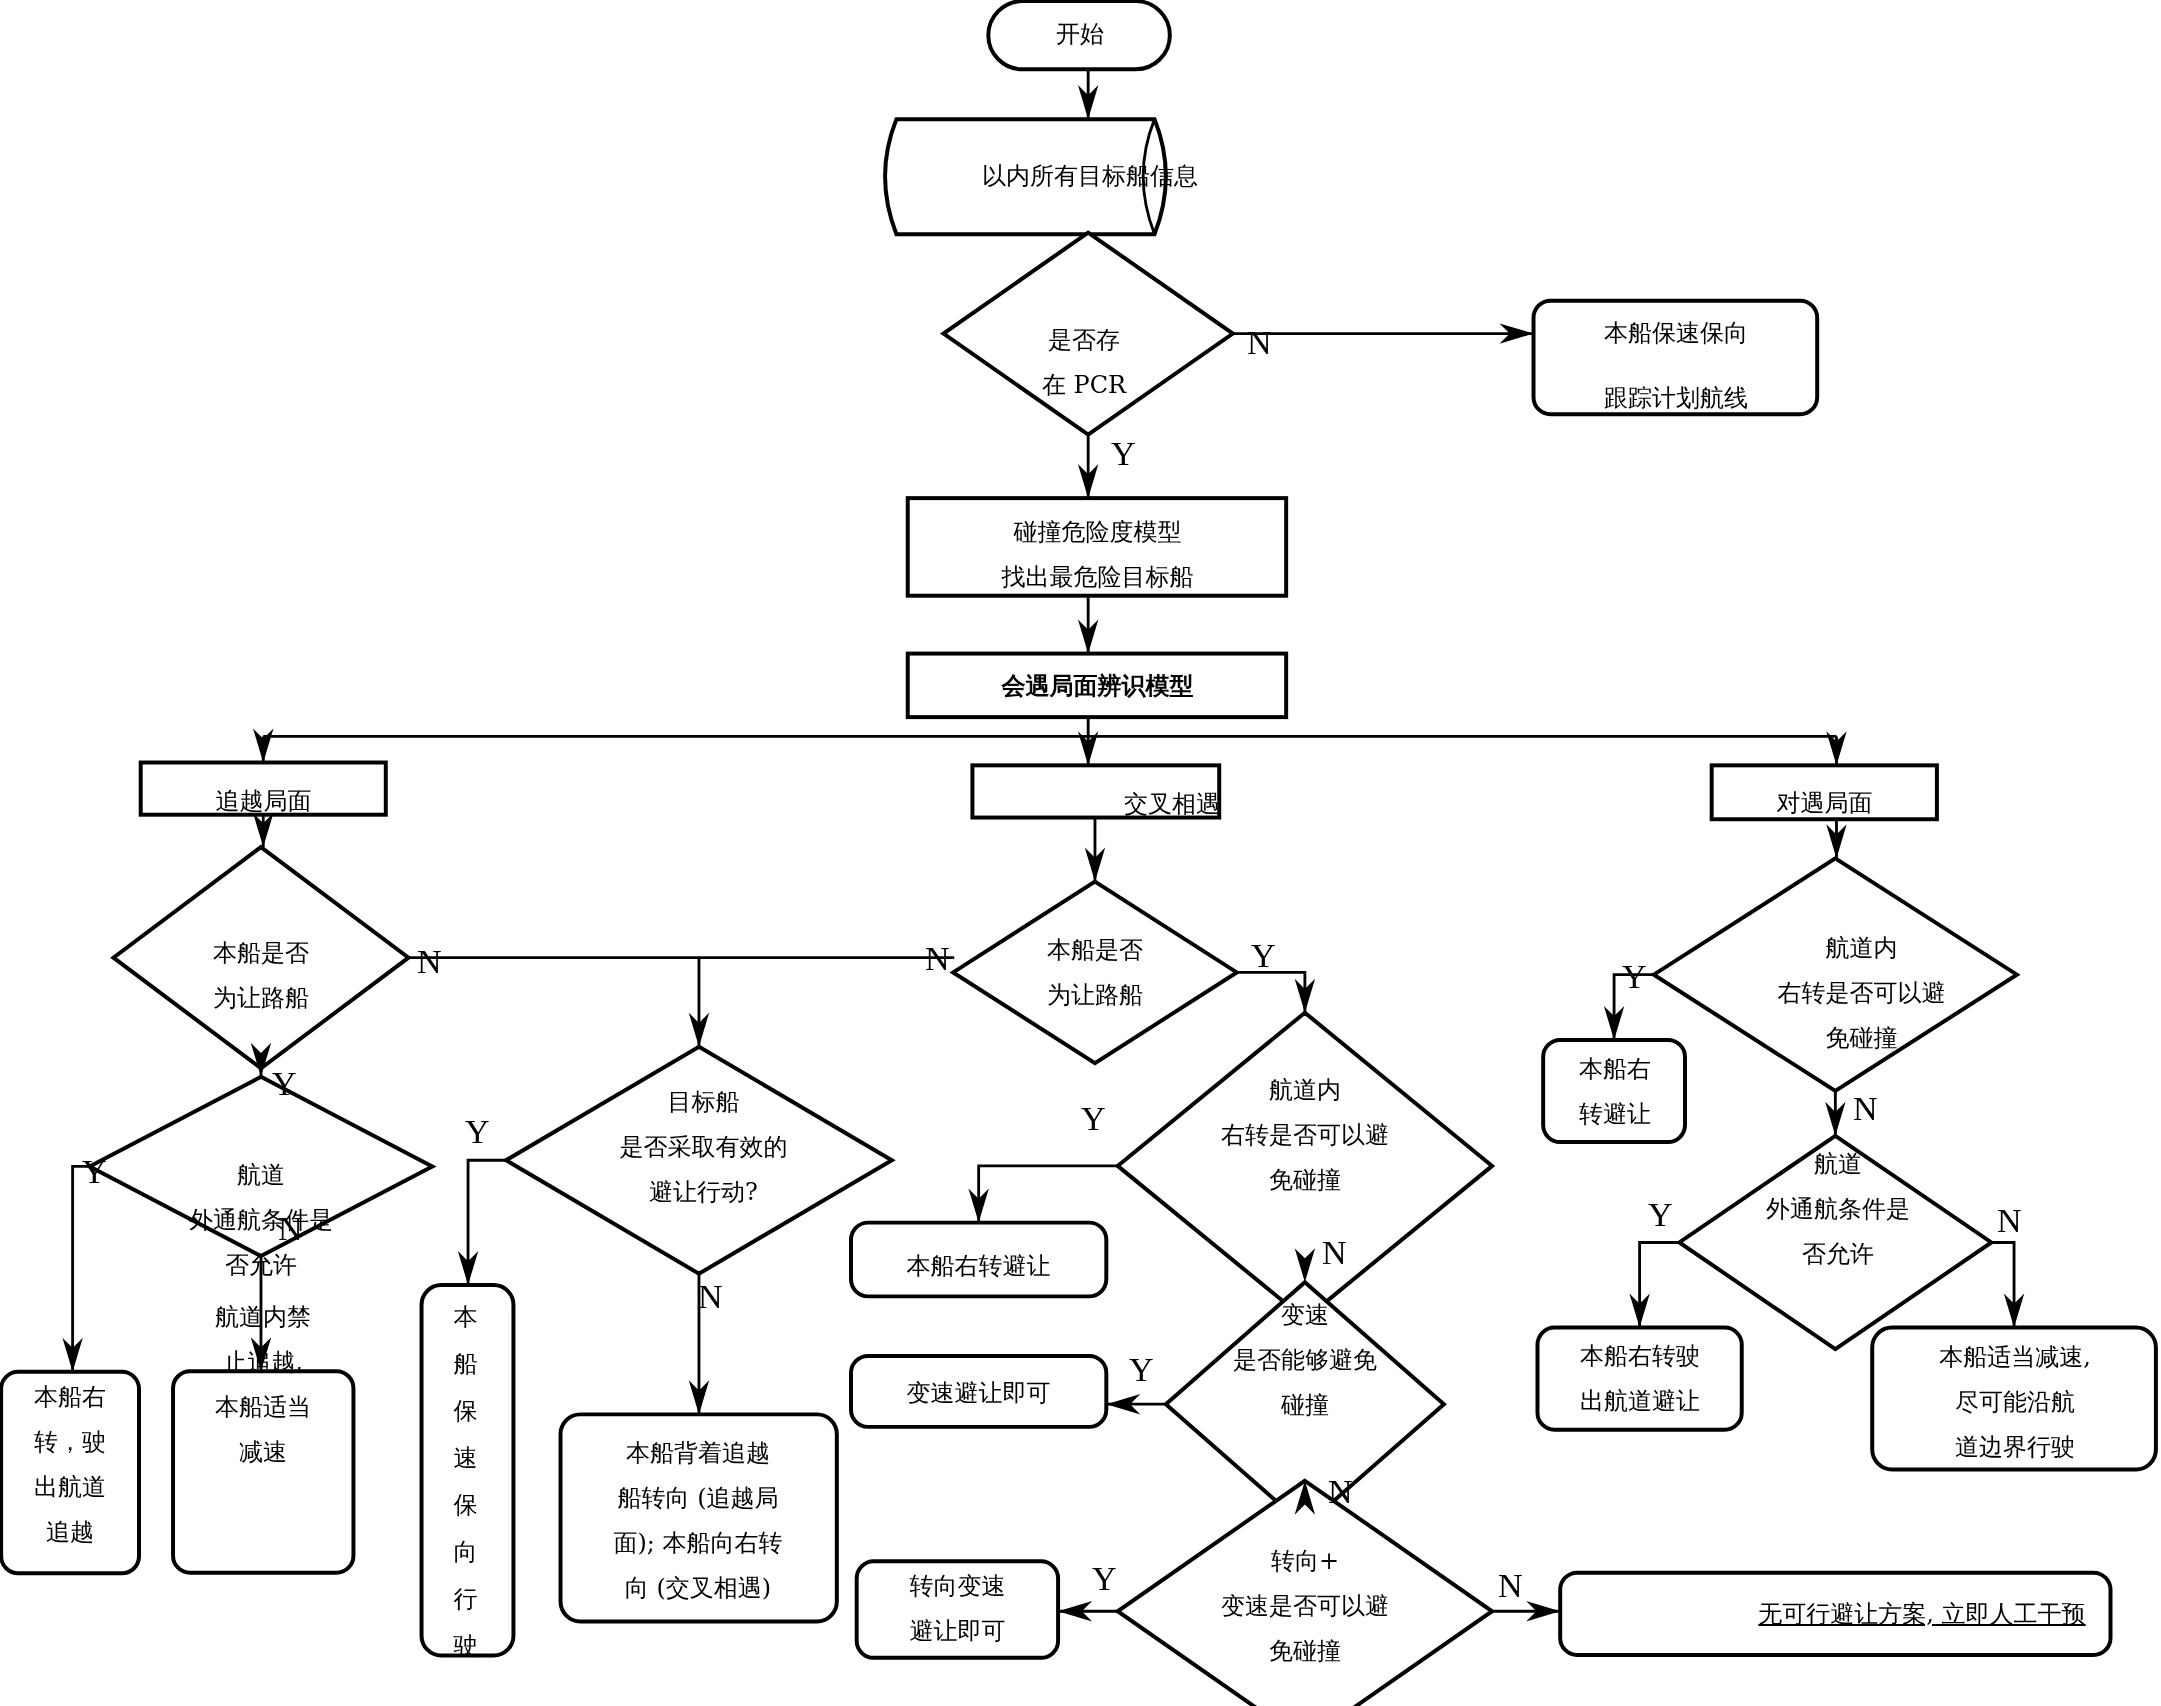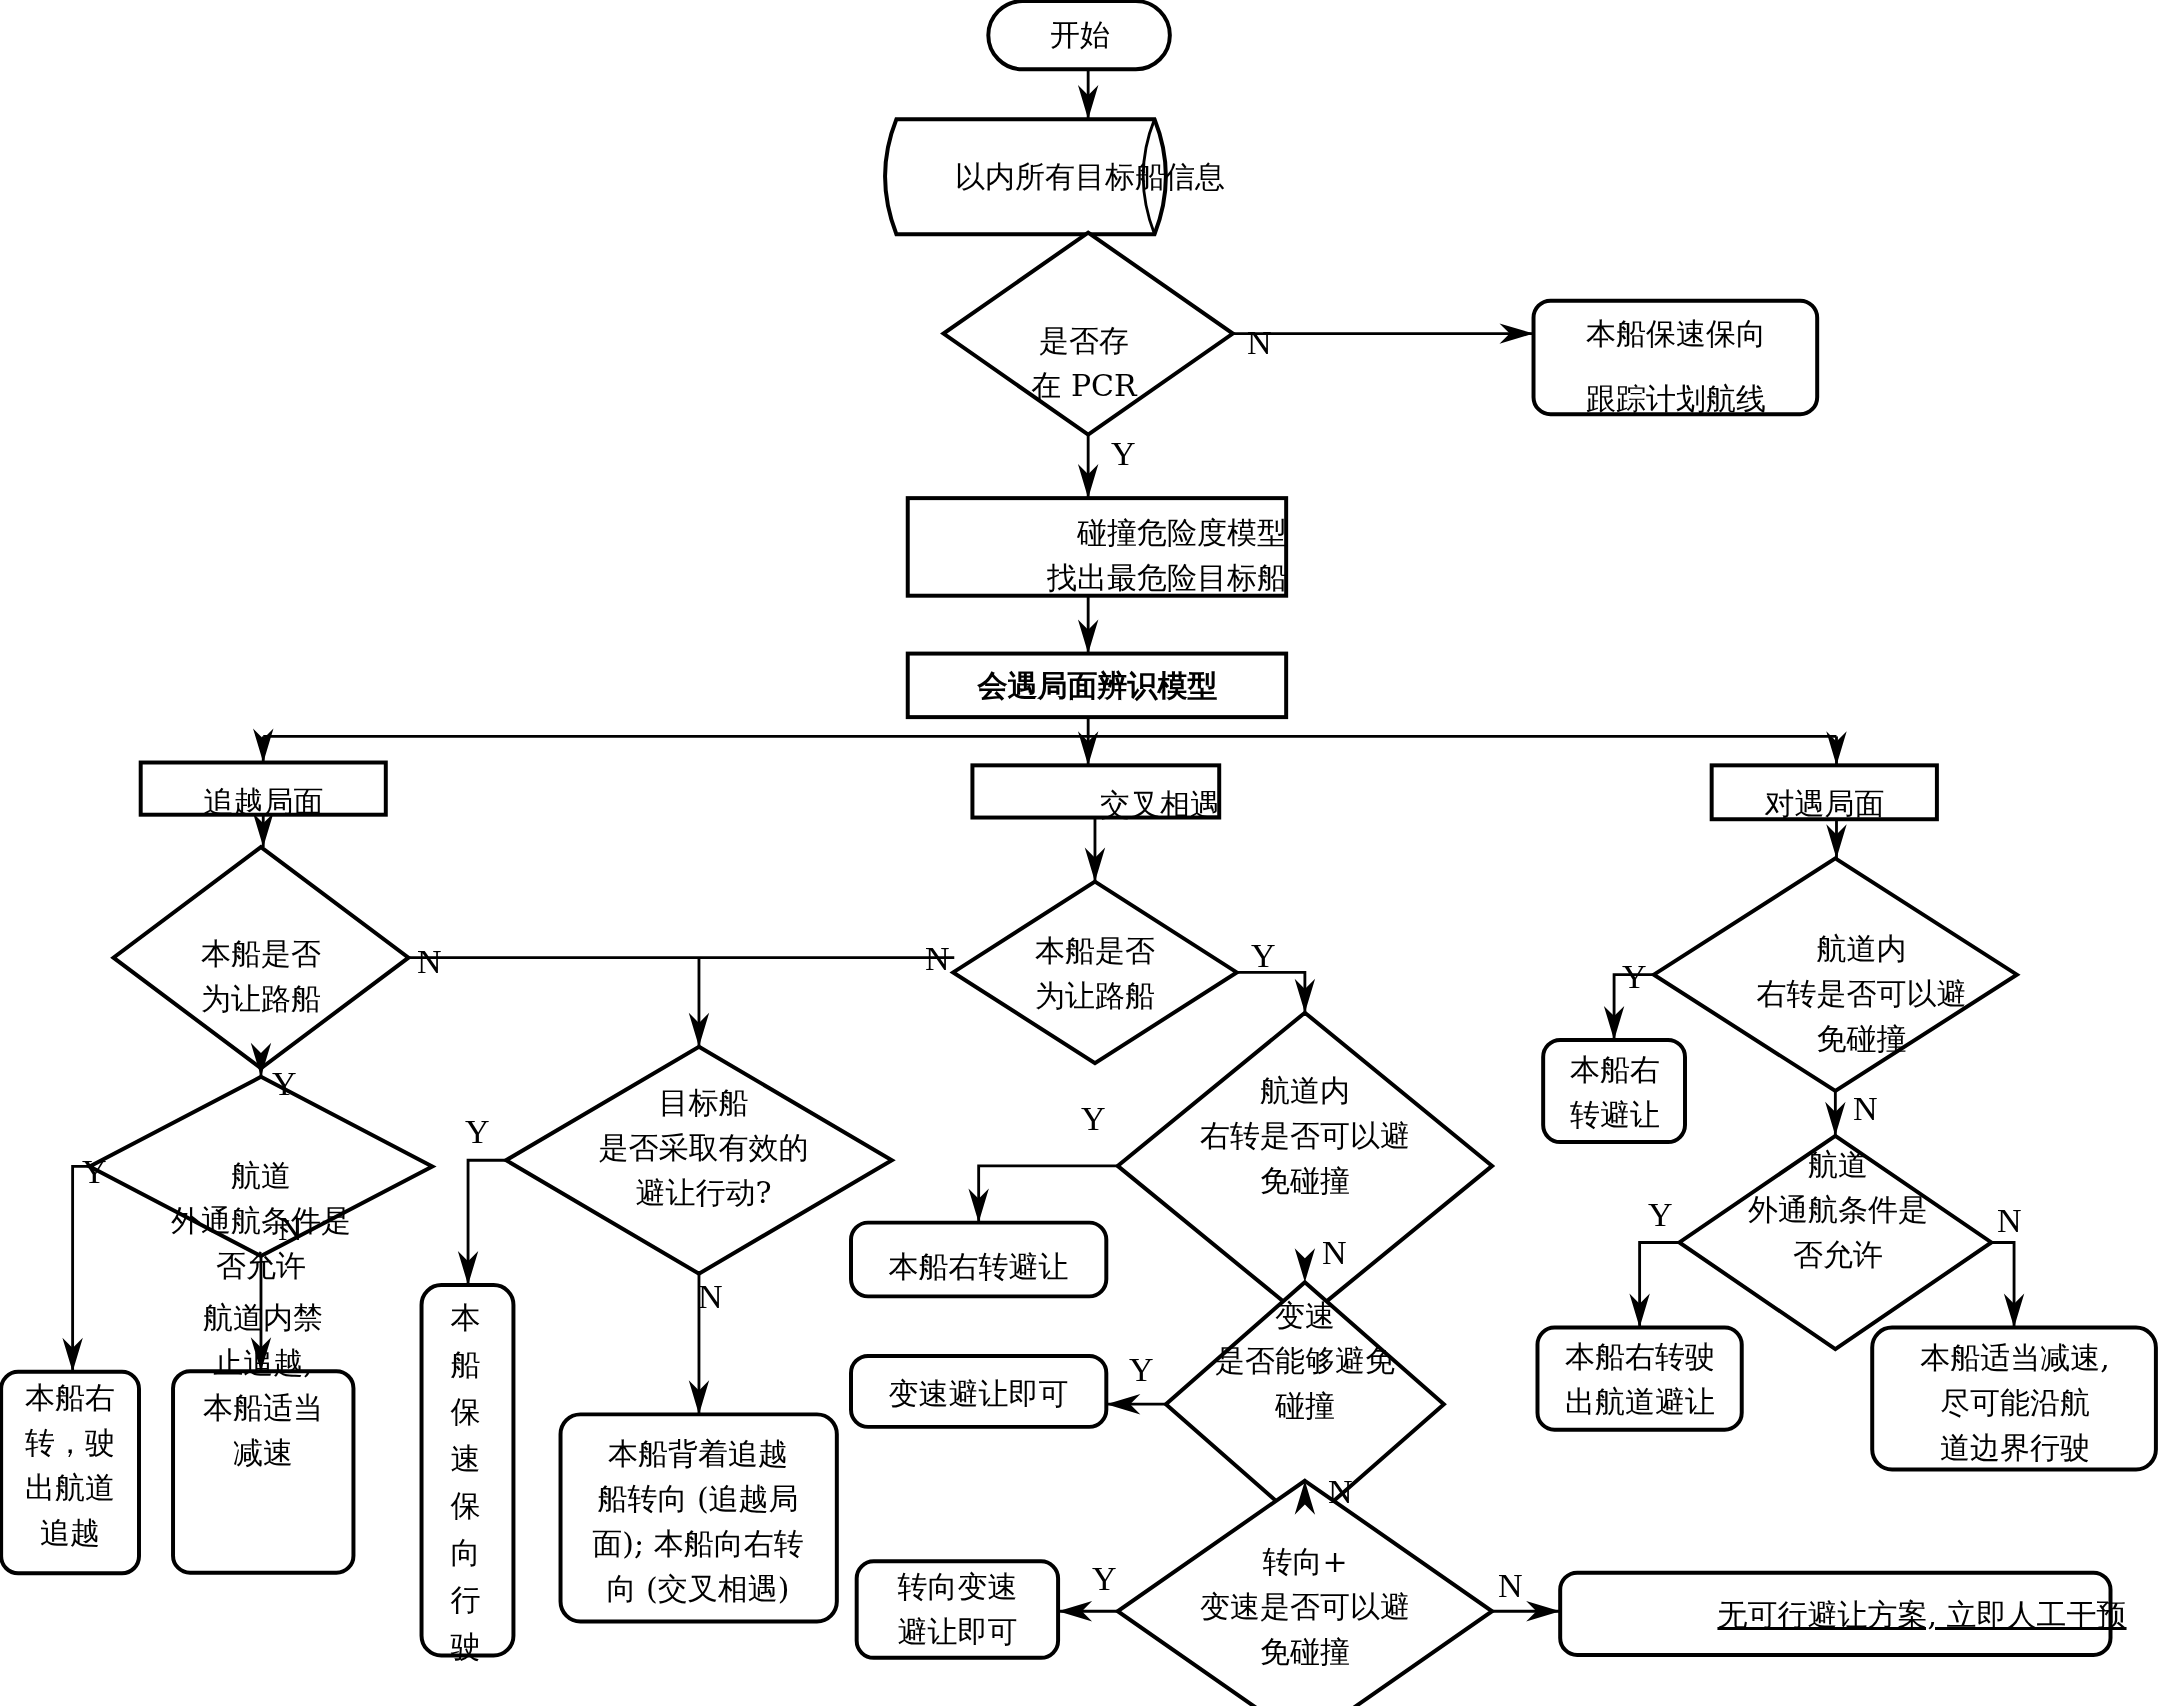--- a/index.html
+++ b/index.html
@@ -5,21 +5,21 @@
   html, body { margin: 0; padding: 0; background: #ffffff; }
   body { width: 2161px; height: 1706px; position: relative; overflow: hidden; }
   svg#flow { position: absolute; left: 0; top: 0; }
   .shape { fill: #ffffff; stroke: #000000; stroke-width: 7; }
   .edge { fill: none; stroke: #000000; stroke-width: 5; }
   .node-text {
     position: absolute;
     display: flex; flex-direction: column; align-items: center; justify-content: center;
     text-align: center;
     font-family: "DejaVu Serif", "Liberation Serif", serif;
-    font-size: 30px; line-height: 45px; color: #000;
+    font-size: 24px; line-height: 45px; color: #000;
     white-space: nowrap;
   }
   .node-text span { display: block; }
   .edge-label {
     position: absolute;
     font-family: "Liberation Serif", "DejaVu Serif", serif;
     font-size: 34px; line-height: 34px; color: #000;
   }
 </style>
 </head>
@@ -132,21 +132,21 @@
     <span>以内所有目标船信息</span>
   </div>
 <div class="node-text" style="left:999px;top:306px;width:170px;height:113px;">
     <span>是否存</span>
     <span>在 PCR</span>
   </div>
 <div class="node-text" style="left:1534px;top:318px;width:284px;height:96px;gap:20px;">
     <span>本船保速保向</span>
     <span>跟踪计划航线</span>
   </div>
-<div class="node-text" style="left:908px;top:498px;width:379px;height:114px;align-items:flex-end;">
+<div class="node-text" style="left:908px;top:498px;width:379px;height:114px;">
     <span>碰撞危险度模型</span>
     <span>找出最危险目标船</span>
   </div>
 <div class="node-text" style="left:908px;top:653px;width:379px;height:65px;font-weight:bold;">
     <span>会遇局面辨识模型</span>
   </div>
 <div class="node-text" style="left:141px;top:763px;width:245px;height:77px;">
     <span>追越局面</span>
   </div>
 <div class="node-text" style="left:973px;top:763px;width:247px;height:82px;align-items:flex-end;">

